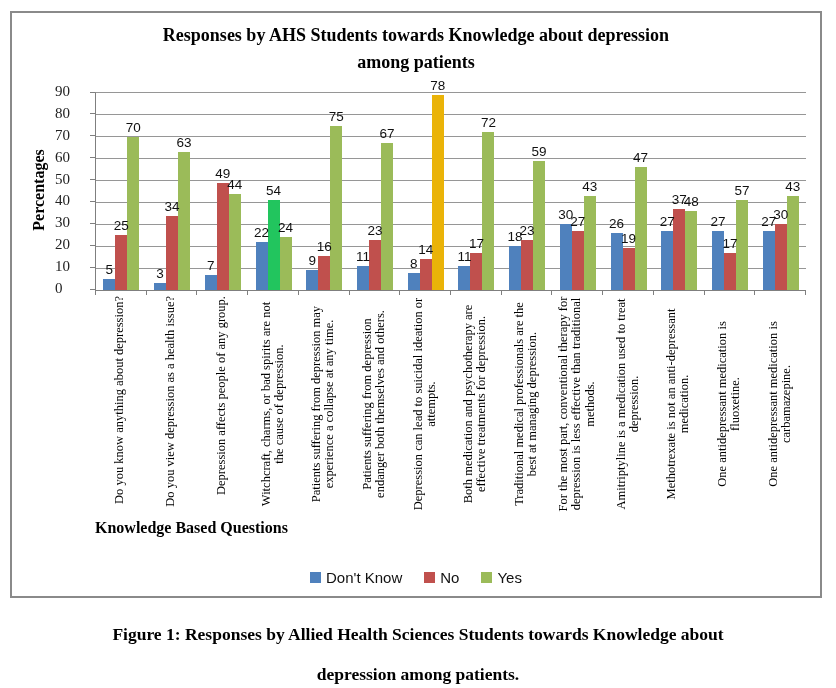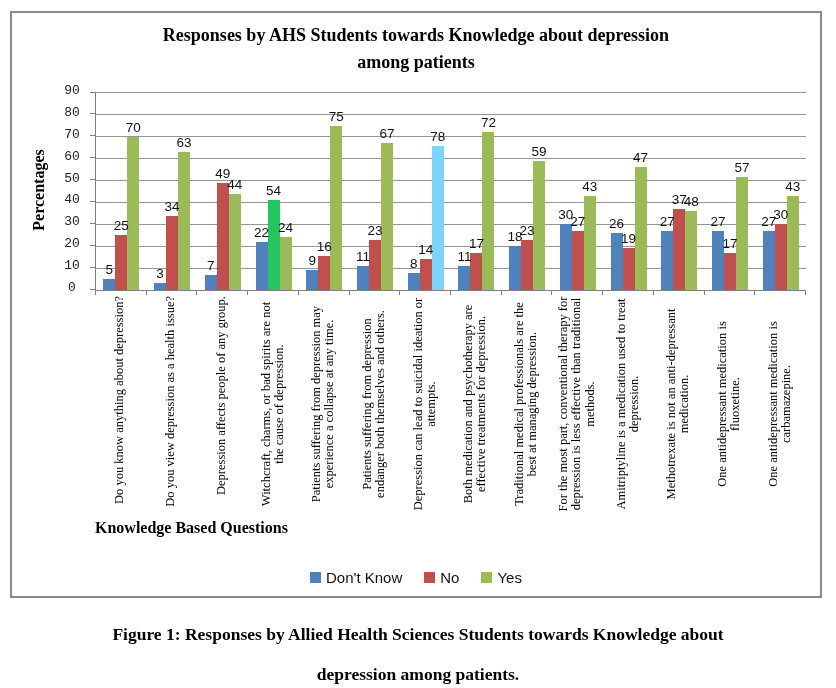--- a/index.html
+++ b/index.html
@@ -31,22 +31,22 @@
     flex:1 1 0;display:flex;align-items:flex-end;justify-content:center;
     height:100%;position:relative;z-index:2;
   }
   .bar{width:12px;position:relative;}
   .lbl{
     position:absolute;bottom:100%;left:50%;transform:translateX(-50%);
     margin-bottom:2px;font-family:"Liberation Sans",sans-serif;
     font-size:13.5px;color:#111;white-space:nowrap;z-index:3;
   }
   .ytick{
-    position:absolute;width:34px;text-align:center;
-    font-family:Liberation Mono, monospace;font-size:13px;color:#222;
+    position:absolute;width:34px;text-align:left;
+    font-family:Liberation Serif, serif;font-size:15px;color:#222;
   }
   .ymark{position:absolute;width:5px;height:1px;background:#7f7f7f;}
   .xmark{position:absolute;width:1px;height:5px;background:#7f7f7f;}
   .cat{
     position:absolute;width:216px;height:48px;transform:rotate(-90deg);
     display:flex;align-items:center;justify-content:flex-end;
   }
   .cat span{
     display:block;text-align:center;font-size:12.5px;line-height:13.5px;
     color:#000;font-family:"Liberation Serif",serif;
@@ -152,21 +152,21 @@
           <div class="lbl">67</div>
         </div>
       </div>
       <div class="group">
         <div class="bar" style="height: 17.5111px; background: rgb(79, 129, 189);">
           <div class="lbl">8</div>
         </div>
         <div class="bar" style="height: 30.6444px; background: rgb(192, 80, 77);">
           <div class="lbl">14</div>
         </div>
-        <div class="bar" style="height: 144px; background: #7dd3fc;">
+        <div class="bar" style="height: 195px; background: #eab308;">
           <div class="lbl">78</div>
         </div>
       </div>
       <div class="group">
         <div class="bar" style="height: 24.0778px; background: rgb(79, 129, 189);">
           <div class="lbl">11</div>
         </div>
         <div class="bar" style="height: 37.2111px; background: rgb(192, 80, 77);">
           <div class="lbl">17</div>
         </div>
@@ -218,21 +218,21 @@
           <div class="lbl">48</div>
         </div>
       </div>
       <div class="group">
         <div class="bar" style="height: 59.1px; background: rgb(79, 129, 189);">
           <div class="lbl">27</div>
         </div>
         <div class="bar" style="height: 37.2111px; background: rgb(192, 80, 77);">
           <div class="lbl">17</div>
         </div>
-        <div class="bar" style="height: 113px; background: rgb(155, 187, 89);">
+        <div class="bar" style="height: 90px; background: rgb(155, 187, 89);">
           <div class="lbl">57</div>
         </div>
       </div>
       <div class="group">
         <div class="bar" style="height: 59.1px; background: rgb(79, 129, 189);">
           <div class="lbl">27</div>
         </div>
         <div class="bar" style="height: 65.6667px; background: rgb(192, 80, 77);">
           <div class="lbl">30</div>
         </div>

